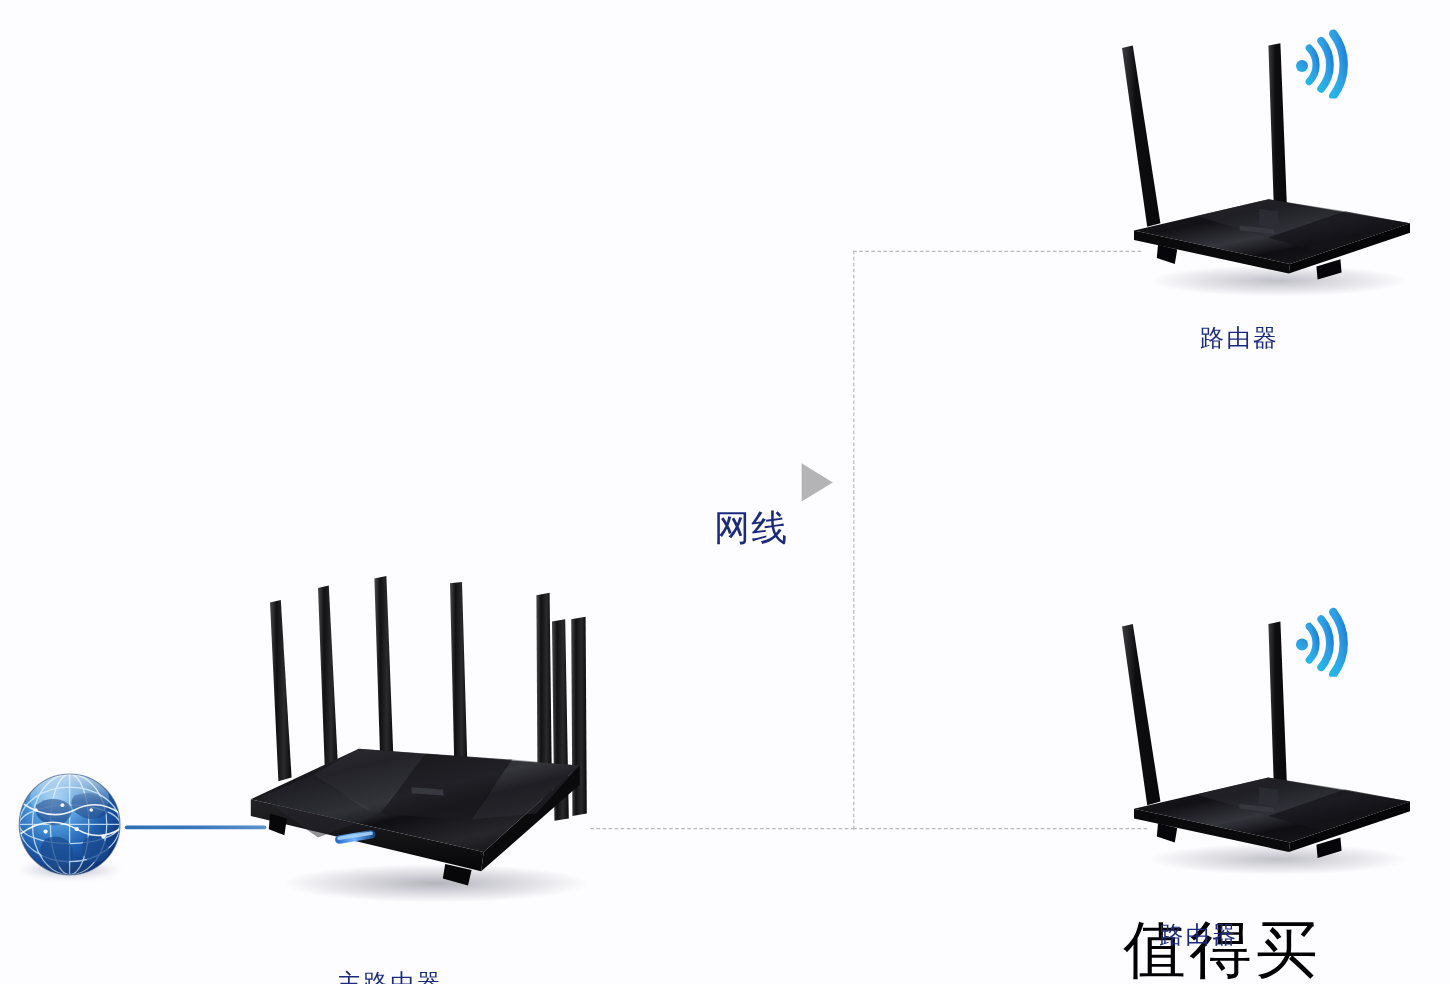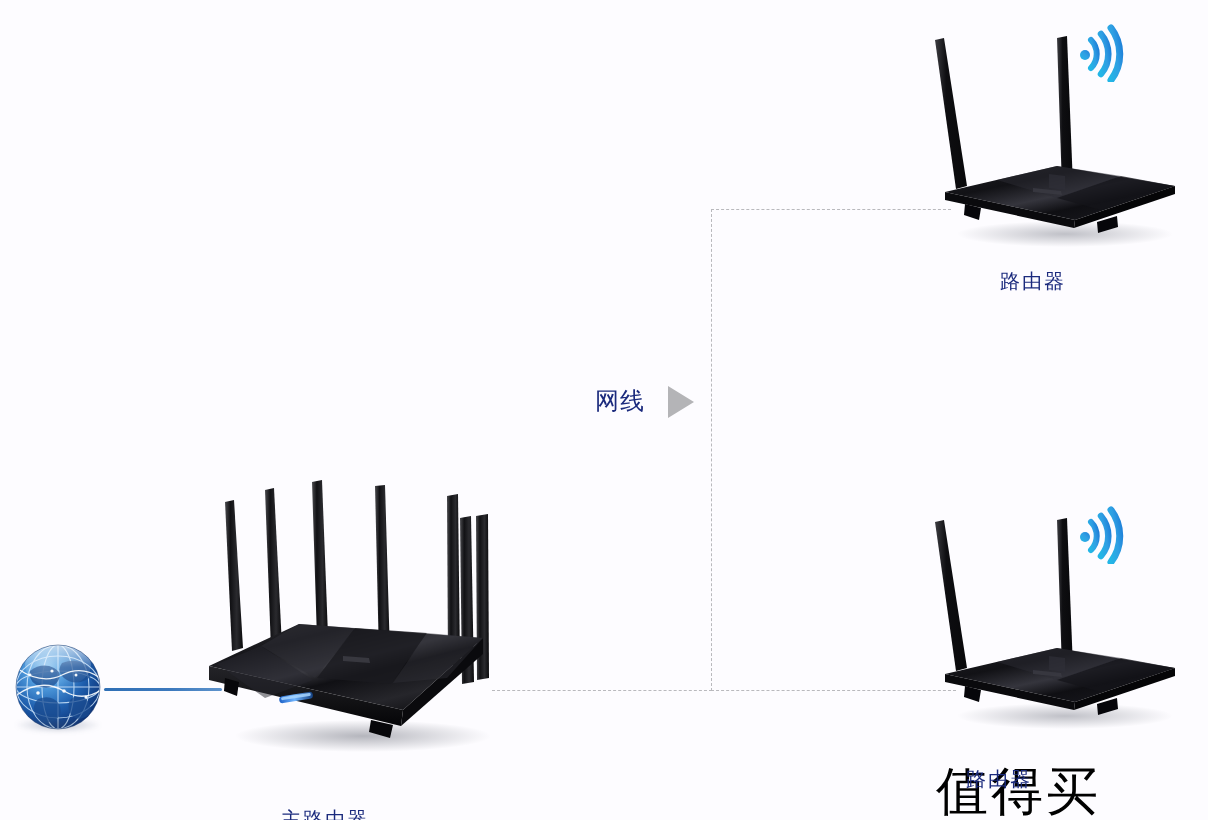--- a/index.html
+++ b/index.html
@@ -24,22 +24,23 @@
   
   .label {
     position: absolute;
     color: #1b2a7d;
     font-size: 20px;
     letter-spacing: 2px;
     white-space: nowrap;
     font-family: "DejaVu Sans", "Liberation Sans", sans-serif;
   }
   .label-wire {
-    font-size: 24px;
+    font-size: 30px;
     letter-spacing: 1px;
+    margin-top: 35px;
   }
 
   
   .watermark {
     position: absolute;
     color: #000000;
     font-size: 52px;
     letter-spacing: 3px;
     white-space: nowrap;
     font-family: "DejaVu Sans", "Liberation Sans", sans-serif;

